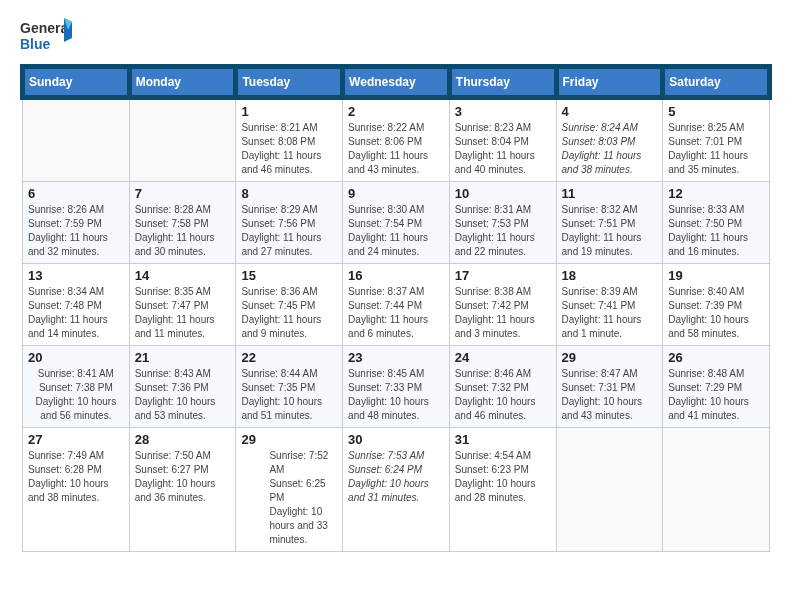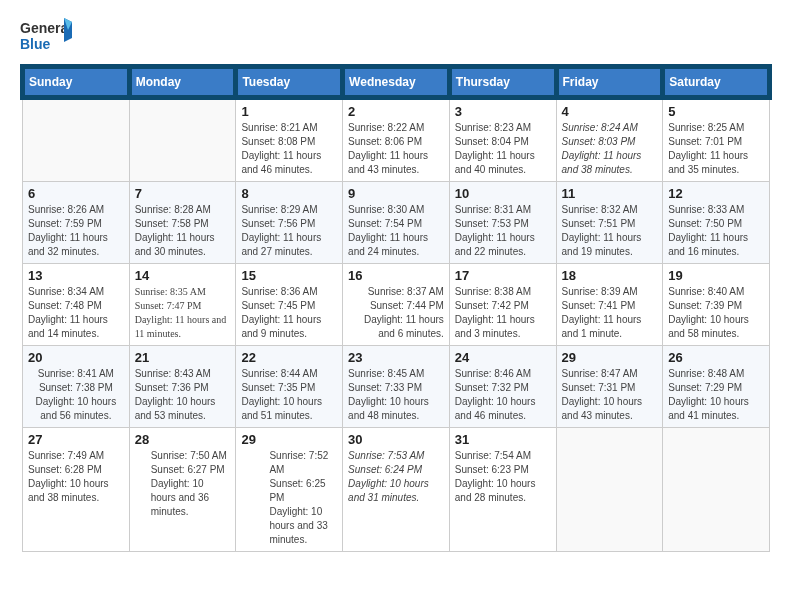--- a/index.html
+++ b/index.html
@@ -190,33 +190,33 @@
         </tr>
         <tr>
           <td>
             <span class="day-num">13</span>
             <div class="day-info" style="white-space: pre-line;">Sunrise: 8:34 AM
 Sunset: 7:48 PM
 Daylight: 11 hours and 14 minutes.</div>
           </td>
           <td>
             <span class="day-num">14</span>
-            <div class="day-info" style="white-space: pre-line; font-family: Liberation Serif, serif;">Sunrise: 8:35 AM
+            <div class="day-info" style="white-space: pre-line;">Sunrise: 8:35 AM
 Sunset: 7:47 PM
 Daylight: 11 hours and 11 minutes.</div>
           </td>
           <td>
             <span class="day-num">15</span>
             <div class="day-info" style="white-space: pre-line;">Sunrise: 8:36 AM
 Sunset: 7:45 PM
 Daylight: 11 hours and 9 minutes.</div>
           </td>
           <td>
             <span class="day-num">16</span>
-            <div class="day-info" style="white-space: pre-line; text-align: right;">Sunrise: 8:37 AM
+            <div class="day-info" style="white-space: pre-line;">Sunrise: 8:37 AM
 Sunset: 7:44 PM
 Daylight: 11 hours and 6 minutes.</div>
           </td>
           <td>
             <span class="day-num">17</span>
             <div class="day-info" style="white-space: pre-line;">Sunrise: 8:38 AM
 Sunset: 7:42 PM
 Daylight: 11 hours and 3 minutes.</div>
           </td>
           <td>
@@ -278,39 +278,39 @@
         </tr>
         <tr>
           <td>
             <span class="day-num">27</span>
             <div class="day-info" style="white-space: pre-line;">Sunrise: 7:49 AM
 Sunset: 6:28 PM
 Daylight: 10 hours and 38 minutes.</div>
           </td>
           <td>
             <span class="day-num">28</span>
-            <div class="day-info" style="white-space: pre-line; margin-left: 16px;">Sunrise: 7:50 AM
+            <div class="day-info" style="white-space: pre-line;">Sunrise: 7:50 AM
 Sunset: 6:27 PM
 Daylight: 10 hours and 36 minutes.</div>
           </td>
           <td>
             <span class="day-num">29</span>
             <div class="day-info" style="white-space: pre-line; margin-left: 28px;">Sunrise: 7:52 AM
 Sunset: 6:25 PM
 Daylight: 10 hours and 33 minutes.</div>
           </td>
           <td>
             <span class="day-num">30</span>
             <div class="day-info" style="white-space: pre-line; font-style: italic;">Sunrise: 7:53 AM
 Sunset: 6:24 PM
 Daylight: 10 hours and 31 minutes.</div>
           </td>
           <td>
             <span class="day-num">31</span>
-            <div class="day-info" style="white-space: pre-line;">Sunrise: 7:54 AM
+            <div class="day-info" style="white-space: pre-line;">Sunrise: 4:54 AM
 Sunset: 6:23 PM
 Daylight: 10 hours and 28 minutes.</div>
           </td>
           <td class="empty-cell"></td>
           <td class="empty-cell"></td>
         </tr>
       </tbody>
   </table>
 </div>
 

